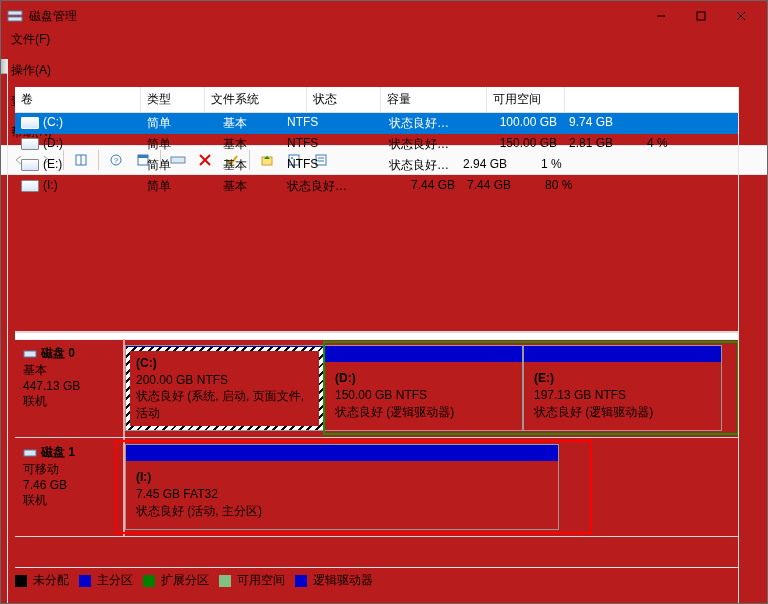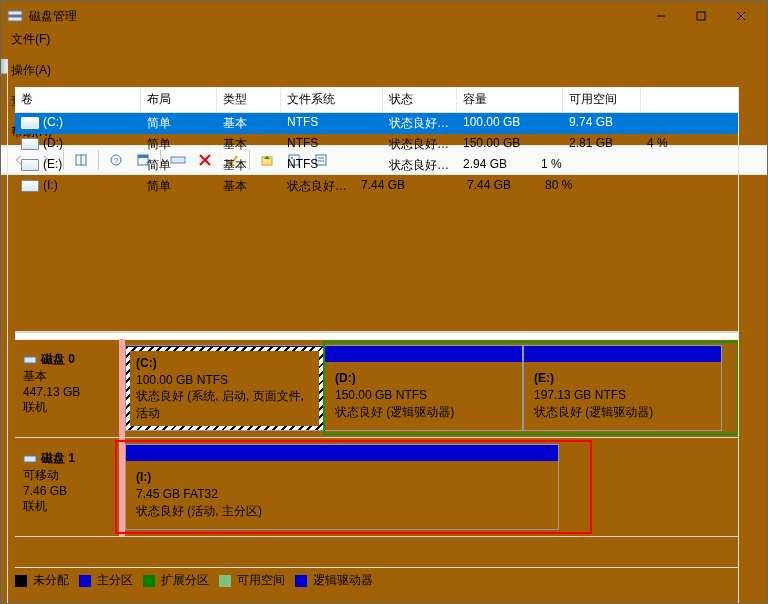--- a/index.html
+++ b/index.html
@@ -1,16 +1,16 @@
 <!DOCTYPE html>
 <html><head>
 <meta charset="utf-8">
 <style>
   html,body{margin:0;padding:0;font-family:"Microsoft YaHei","Segoe UI",sans-serif;font-size:12px;background:#fff;color:#000;}
-  .window{position:relative;width:768px;height:604px;border:1px solid #666;box-sizing:border-box;background:#a16207;}
+  .window{position:relative;width:768px;height:604px;border:1px solid #666;box-sizing:border-box;background:#b91c1c;}
   .titlebar{display:flex;align-items:center;height:30px;padding:0 6px;}
   .titlebar .ticon{width:16px;height:16px;margin-right:6px;}
   .title{flex:1;}
   .winbtns{display:flex;}
   .winbtn{width:40px;height:28px;display:flex;align-items:center;justify-content:center;}
   .winbtn svg{stroke:#000;fill:none}
   .menubar{display:flex;gap:14px;padding:0 10px 4px;flex-direction:column;}
   .menubar span{}
   .toolbar{display:flex;align-items:center;height:28px;padding:0 6px;border-top:1px solid #e6e6e6;border-bottom:1px solid #e6e6e6;gap:3px;background:#fafafa;}
   .tbtn{width:22px;height:22px;display:flex;align-items:center;justify-content:center;border:1px solid transparent;}
@@ -22,29 +22,29 @@
   .thead,.trow{display:flex;}
   .thead{background:#fff;border-bottom:1px solid #ddd;}
   .thead .th{padding:4px 6px;border-right:1px solid #e6e6e6;box-sizing:border-box;text-align:left;position:relative;}
   .trow .td{padding:2px 6px;box-sizing:border-box;white-space:nowrap;overflow:hidden;text-overflow:ellipsis;}
   .trow.selected{background:#0078d7;color:#fff;}
   .col-vol{width:126px;}
   .col-layout{width:76px;}
   .col-type{width:64px;}
   .col-fs{width:102px;}
   .col-status{width:74px;}
-  .col-cap{width:106px;}
+  .col-cap{width:106px;text-align:right;}
   .col-free{width:78px;}
   .col-pct{flex:1;}
   .vicon{display:inline-block;width:16px;height:10px;margin-right:4px;vertical-align:middle;border:1px solid #888;background:linear-gradient(#fff,#d8e6f8);border-radius:1px;}
   .trow.selected .vicon{border-color:#fff;}
   .splitter{position:absolute;left:8px;right:28px;top:244px;height:6px;border-top:2px solid #d8d8d8;border-bottom:1px solid #f0f0f0;cursor:row-resize;background:#fff;}
   .graph{position:absolute;left:8px;right:28px;top:252px;bottom:34px;overflow:hidden;}
   .diskrow{display:flex;border-bottom:1px solid #d8d8d8;}
-  .diskrow .label{width:110px;padding:12px 8px;border-right:6px solid #fca5a5;box-sizing:border-box;}
+  .diskrow .label{width:110px;padding:6px 8px;border-right:2px solid #fca5a5;box-sizing:border-box;}
   .diskrow .label .dicon{width:14px;height:14px;margin-right:4px;vertical-align:middle;}
   .diskrow .label b{font-weight:bold;}
   .diskrow .parts{flex:1;display:flex;gap:0;padding:6px 0 6px 0;}
   .part{position:relative;border:1px solid #999;margin:0;display:flex;flex-direction:column;}
   .part .stripe{height:16px;background:#0000cc;}
   .part .inner{flex:1;border:2px solid transparent;padding:6px 8px;line-height:1.4;}
   .group-frame{position:absolute;border:2px solid;box-sizing:border-box;pointer-events:none;}
   .legend{position:absolute;left:8px;right:28px;bottom:10px;display:flex;align-items:center;gap:4px;padding:4px 0;border-top:1px solid #e6e6e6;}
   .legend .sw{width:12px;height:12px;display:inline-block;margin-right:2px;}
   .rsplit{position:absolute;right:22px;top:0;bottom:0;width:6px;border-left:1px solid #e6e6e6;}
@@ -158,21 +158,20 @@
       </div>
   </div>
 
   <div class="left-edge"></div>
 
   <div class="main">
 
     <div class="table">
       <div class="thead">
         <div class="th col-vol">卷</div>
-        <div class="th col-layout">布局</div>
         <div class="th col-type">类型</div>
         <div class="th col-fs">文件系统</div>
         <div class="th col-status">状态</div>
         <div class="th col-cap">容量</div>
         <div class="th col-free">可用空间</div>
       </div>
       <div id="tbody">
           <div class="trow selected">
             <div class="td col-vol"><span class="vicon"></span>(C:)</div>
             <div class="td col-layout">简单</div>
@@ -216,21 +215,21 @@
     <div class="splitter"></div>
 
     <div class="graph" id="graph">
         <div class="diskrow" style="height: 98px; position: relative;">
           <div class="label"><svg class="dicon" viewBox="0 0 14 14">
               <rect x="1" y="4" width="12" height="6" fill="#d8e6f8" stroke="#5a7aa0"></rect>
             </svg><b>磁盘 0</b><br><span>基本</span><br><span>447.13 GB</span><br><span>联机</span></div>
           <div class="parts" style="position: relative;">
             <div class="part" style="width: 197px;">
               <div class="stripe"></div>
-              <div class="inner" style="border-width: 4px; border-style: solid; border-color: transparent; border-image: repeating-linear-gradient(135deg, rgb(0, 0, 0) 0px, rgb(0, 0, 0) 2px, rgb(255, 255, 255) 2px, rgb(255, 255, 255) 6px) 4 / 1 / 0 stretch; padding: 4px 6px;"><b>(C:)</b><br><span>100.00 GB NTFS</span><br><span>状态良好 (系统, 启动, 页面文件, 活动</span></div>
+              <div class="inner" style="border-width: 4px; border-style: solid; border-color: transparent; border-image: repeating-linear-gradient(135deg, rgb(0, 0, 0) 0px, rgb(0, 0, 0) 2px, rgb(255, 255, 255) 2px, rgb(255, 255, 255) 6px) 4 / 1 / 0 stretch; padding: 4px 6px;"><b>(C:)</b><br><span>200.00 GB NTFS</span><br><span>状态良好 (系统, 启动, 页面文件, 活动</span></div>
             </div>
             <div class="part" style="width: 197px;">
               <div class="stripe"></div>
               <div class="inner"><b>(D:)</b><br><span>150.00 GB NTFS</span><br><span>状态良好 (逻辑驱动器)</span></div>
             </div>
             <div class="part" style="width: 197px;">
               <div class="stripe"></div>
               <div class="inner"><b>(E:)</b><br><span>197.13 GB NTFS</span><br><span>状态良好 (逻辑驱动器)</span></div>
             </div>
           </div>

